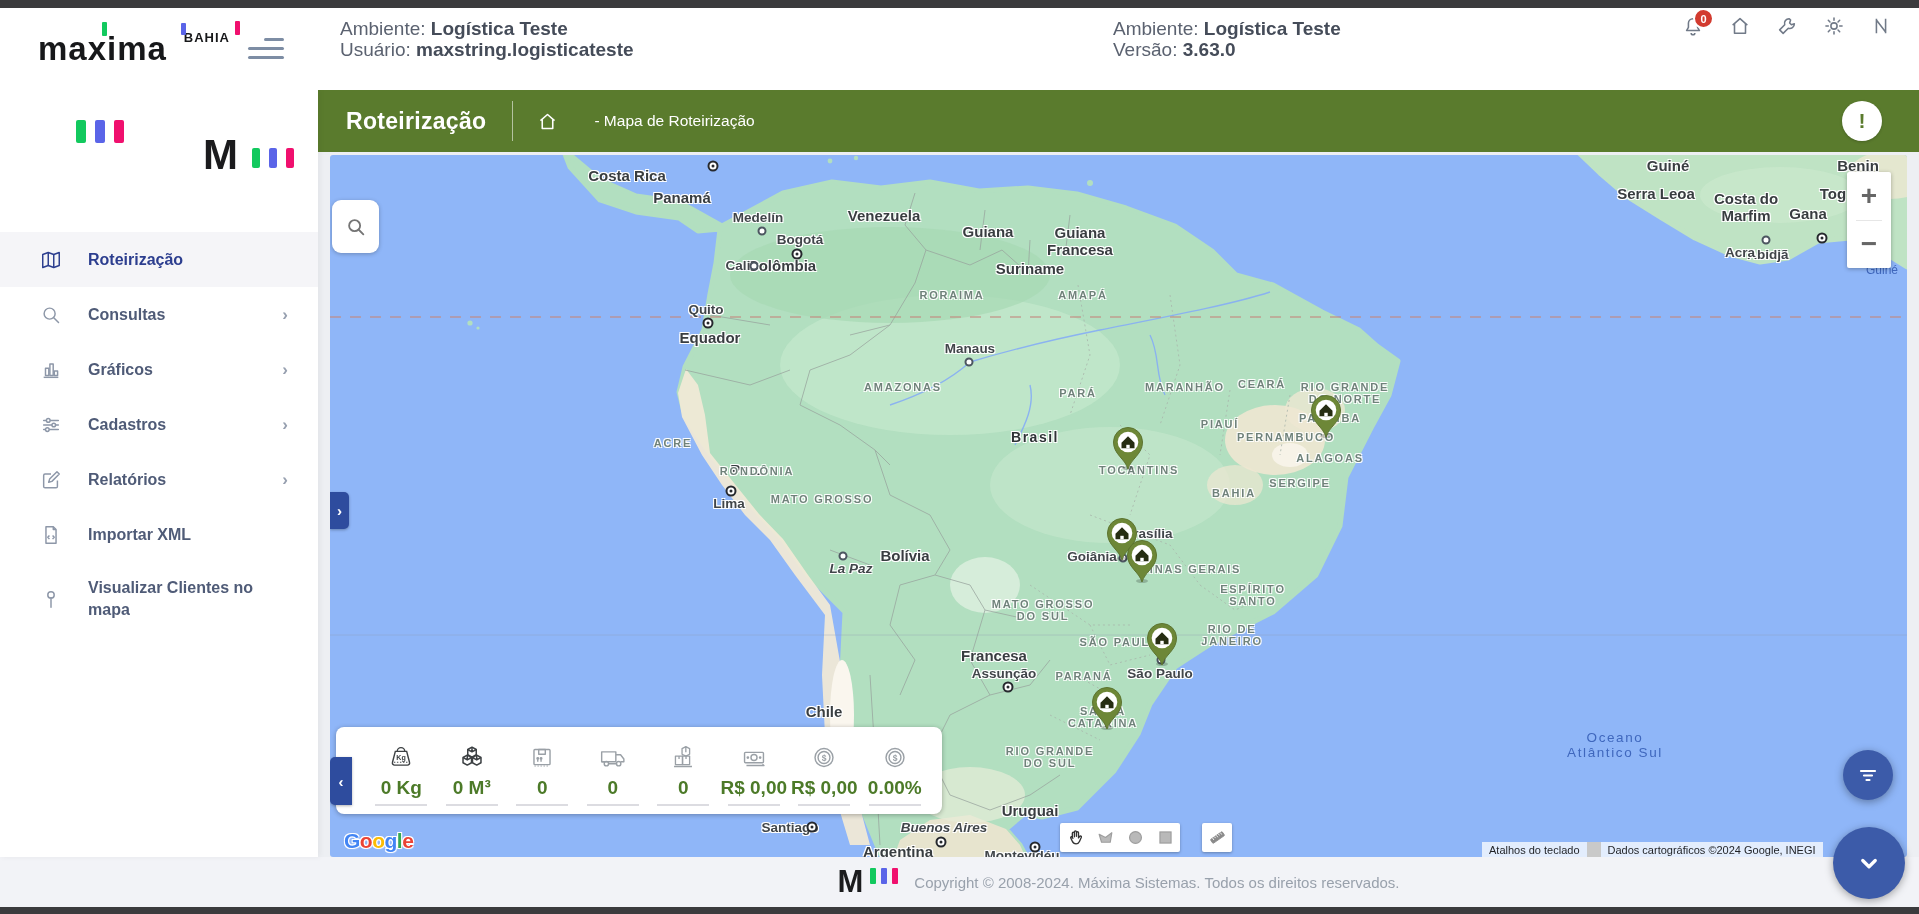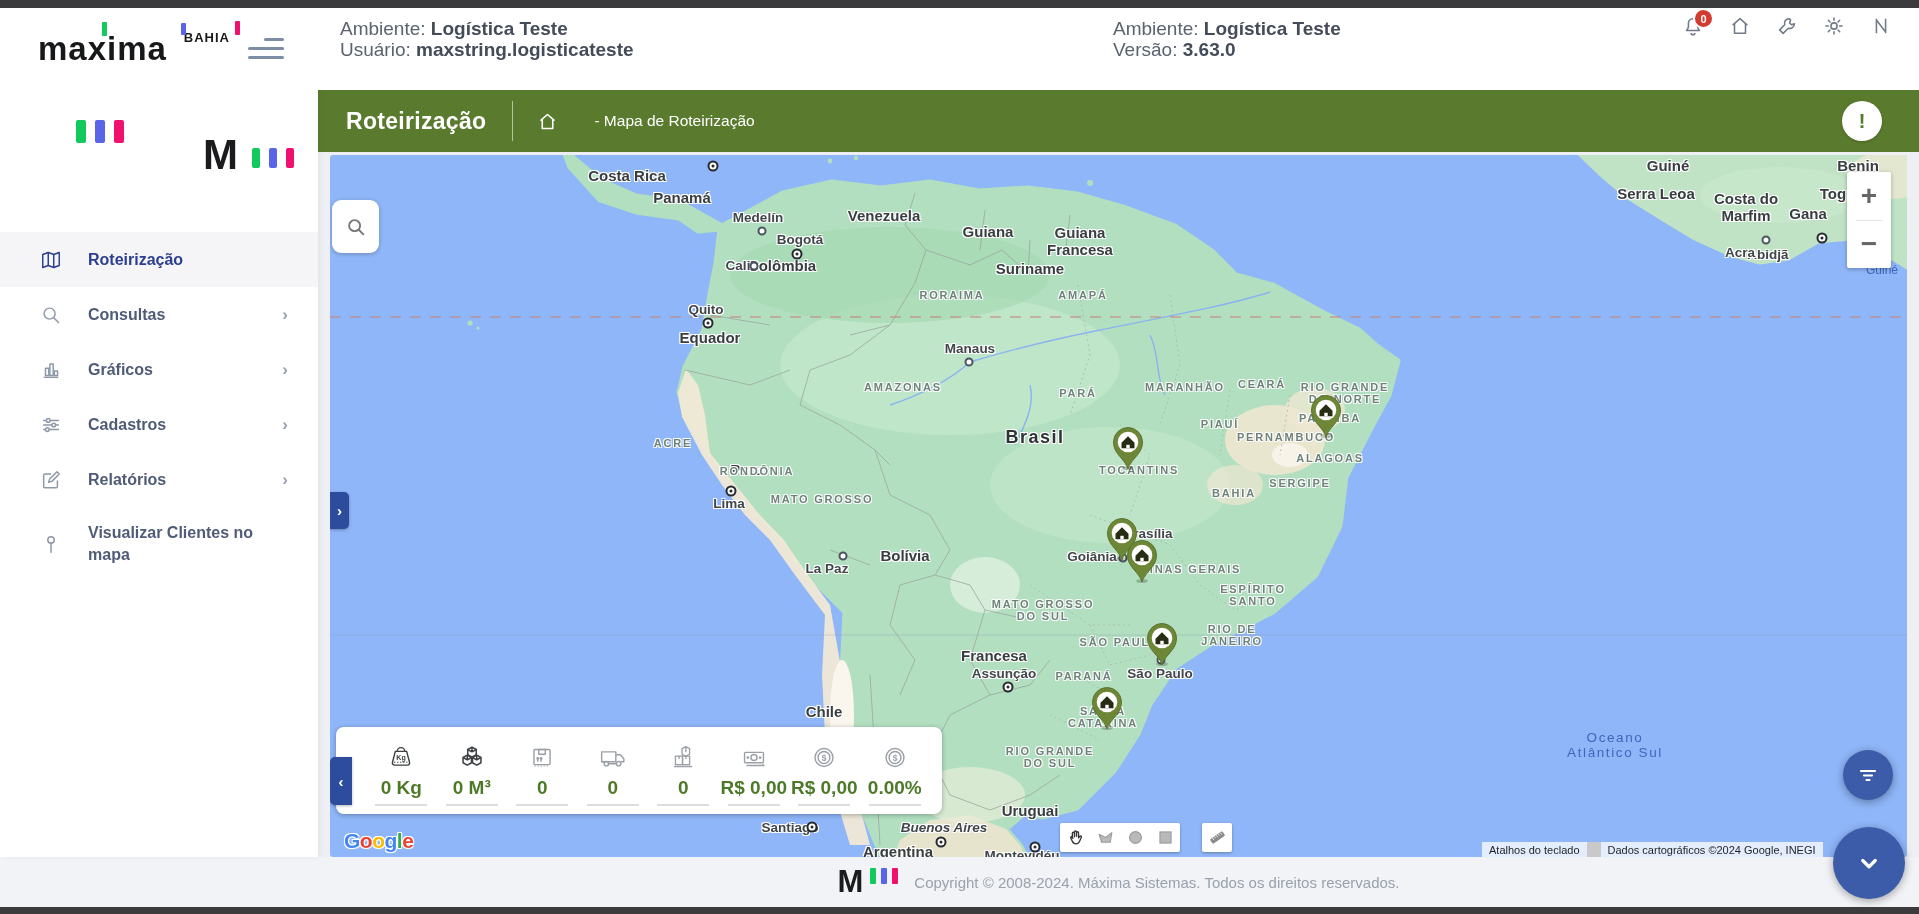--- a/index.html
+++ b/index.html
@@ -68,21 +68,21 @@
     box-shadow:0 1px 3px rgba(0,0,0,.2);}
 
   
   .map{position:absolute;left:330px;top:155px;width:1577px;height:702px;background:#8fb6f8;overflow:hidden;
     border-radius:3px;z-index:5;}
   .map-svg{position:absolute;inset:0;}
   .map-labels{position:absolute;inset:0;z-index:2;}
   .map-label{position:absolute;transform:translate(-50%,-50%);white-space:pre-line;text-align:center;pointer-events:none;}
   .k-country{font-size:15px;font-weight:700;color:#383d40;
     text-shadow:-1px -1px 0 #fff,1px -1px 0 #fff,-1px 1px 0 #fff,1px 1px 0 #fff;}
-  .k-country-lg{font-size:18px;font-weight:700;color:#2e3336;letter-spacing:1.5px;
+  .k-country-lg{font-size:14px;font-weight:700;color:#2e3336;letter-spacing:1.5px;
     text-shadow:-1px -1px 0 #fff,1px -1px 0 #fff,-1px 1px 0 #fff,1px 1px 0 #fff;}
   .k-city{font-size:13.5px;font-weight:600;color:#41464a;
     text-shadow:-1px -1px 0 #fff,1px -1px 0 #fff,-1px 1px 0 #fff,1px 1px 0 #fff;}
   .k-state{font-size:11px;font-weight:700;color:#6f827a;letter-spacing:1.8px;
     text-shadow:-1px -1px 0 rgba(255,255,255,.9),1px -1px 0 rgba(255,255,255,.9),-1px 1px 0 rgba(255,255,255,.9),1px 1px 0 rgba(255,255,255,.9);}
   .k-water{font-size:13.5px;font-weight:500;color:#3f67bd;letter-spacing:1.6px;}
   .k-water-sm{font-size:12px;font-weight:500;color:#3f67bd;}
   .k-dot{width:9px;height:9px;border-radius:50%;background:#fff;border:2px solid #4c5560;}
   .k-dotc{width:11px;height:11px;border-radius:50%;background:#fff;border:2px solid #26292e;display:flex;align-items:center;justify-content:center;}
   .k-dotc::after{content:"";width:3px;height:3px;border-radius:50%;background:#26292e;}
@@ -260,20 +260,30 @@
   </div>
   <div class="menu-item">
     <span class="mi-icon">
       <svg viewBox="0 0 24 24" width="22" height="22" fill="none" stroke="currentColor" stroke-width="1.6" stroke-linejoin="round">
         <path d="M19 12.5V19a1.5 1.5 0 0 1-1.5 1.5h-12A1.5 1.5 0 0 1 4 19V7a1.5 1.5 0 0 1 1.5-1.5H12"></path>
           <path d="M9.5 14.5l1-3.5 8-8 2.5 2.5-8 8-3.5 1z"></path>
         </svg>
       </span>
     <span class="mi-label">Relatórios</span>
     <span class="mi-chev">›</span>
+  </div>
+  <div class="menu-item">
+    <span class="mi-icon">
+      <svg viewBox="0 0 24 24" width="22" height="22" fill="none" stroke="currentColor" stroke-width="1.6" stroke-linejoin="round">
+        <path d="M6.5 3h8l3 3v15h-11z"></path>
+          <path d="M14.5 3v3h3"></path>
+          <path d="M10.3 12.5l-1.8 2 1.8 2M13.7 12.5l1.8 2-1.8 2"></path>
+        </svg>
+      </span>
+    <span class="mi-label">Importar XML</span>
   </div>
   <div class="menu-item tall">
     <span class="mi-icon">
       <svg viewBox="0 0 24 24" width="22" height="22" fill="none" stroke="currentColor" stroke-width="1.6" stroke-linecap="round">
         <circle cx="12" cy="7.5" r="3.5"></circle>
           <path d="M12 11v10"></path>
         </svg>
       </span>
     <span class="mi-label">Visualizar Clientes no mapa</span>
   </div>
@@ -390,21 +400,21 @@
 Marfim</div>
       <div class="map-label k-country" style="left: 1478px; top: 58px;">Gana</div>
       <div class="map-label k-country" style="left: 1528px; top: 10px;">Benin</div>
       <div class="map-label k-country" style="left: 1503px; top: 38px;">Tog</div>
       <div class="map-label k-city" style="left: 428px; top: 62px;">Medelín</div>
       <div class="map-label k-city" style="left: 470px; top: 84px;">Bogotá</div>
       <div class="map-label k-city" style="left: 408px; top: 110px;">Cali</div>
       <div class="map-label k-city" style="left: 376px; top: 154px;">Quito</div>
       <div class="map-label k-city" style="left: 640px; top: 193px;">Manaus</div>
       <div class="map-label k-city" style="left: 399px; top: 348px;">Lima</div>
-      <div class="map-label k-city" style="left: 497px; top: 413px;">La Paz</div>
+      <div class="map-label k-city" style="left: 521px; top: 413px; font-style: italic;">La Paz</div>
       <div class="map-label k-city" style="left: 674px; top: 518px;">Assunção</div>
       <div class="map-label k-city" style="left: 460px; top: 672px;">Santiago</div>
       <div class="map-label k-city" style="left: 614px; top: 672px; font-style: italic;">Buenos Aires</div>
       <div class="map-label k-city" style="left: 692px; top: 700px;">Montevidéu</div>
       <div class="map-label k-city" style="left: 818px; top: 378px;">Brasília</div>
       <div class="map-label k-city" style="left: 762px; top: 401px;">Goiânia</div>
       <div class="map-label k-city" style="left: 830px; top: 518px;">São Paulo</div>
       <div class="map-label k-city" style="left: 1438px; top: 99px;">Abidjã</div>
       <div class="map-label k-city" style="left: 1410px; top: 97px;">Acra</div>
       <div class="map-label k-state" style="left: 622px; top: 140px;">RORAIMA</div>

